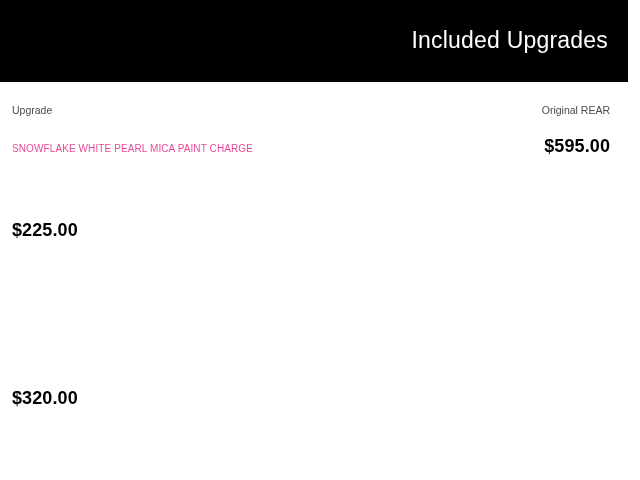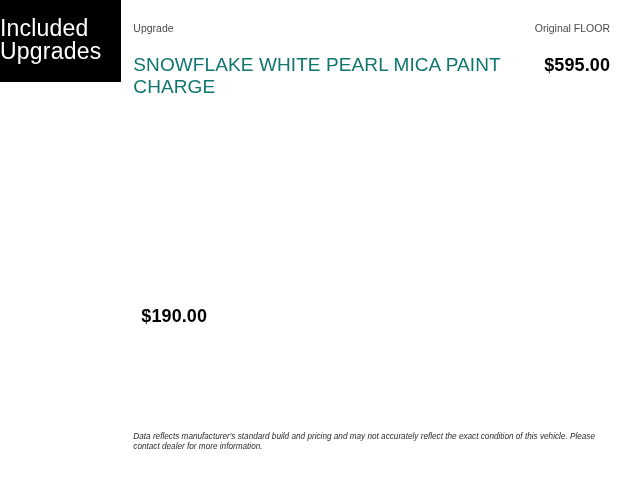--- a/index.html
+++ b/index.html
@@ -12,21 +12,21 @@
     background: #ffffff;
     font-family: "Liberation Sans", sans-serif;
     color: #000000;
     overflow: hidden;
   }
   .page {
     width: 628px;
     height: 480px;
     position: relative;
     display: flex;
-    flex-direction: row;
+    flex-direction: column;
   }
   .header {
     background: #000000;
     height: 82px;
     flex: 0 0 82px;
     display: flex;
     align-items: center;
     justify-content: flex-end;
     box-sizing: border-box;
     padding-right: 20px;
@@ -63,32 +63,31 @@
     display: flex;
     flex-direction: column;
   }
   .row {
     display: flex;
     justify-content: space-between;
     align-items: baseline;
     height: 84px;
   }
   .row-label {
-    font-size: 19px;
+    font-size: 10px;
     font-weight: 400;
-    color: #0f766e;
+    color: #ec4899;
     letter-spacing: 0.1px;
   }
   .row-price {
     font-size: 18px;
     font-weight: 700;
     color: #000000;
     white-space: nowrap;
     letter-spacing: 0.1px;
-    margin-left: 8px;
   }
   .disclaimer {
     position: absolute;
     left: 12px;
     right: 18px;
     bottom: 28px;
     font-size: 8.2px;
     font-style: italic;
     color: #2b2b2b;
     line-height: 1.2;
@@ -100,38 +99,38 @@
 <div class="page">
 
   <div class="header">
     <div class="header-title">Included Upgrades</div>
   </div>
 
   <div class="content">
 
     <div class="col-head">
       <div class="col-head-left">Upgrade</div>
-      <div class="col-head-right">Original FLOOR</div>
+      <div class="col-head-right">Original REAR</div>
     </div>
 
     <div class="rows">
 
       <div class="row">
         <div class="row-label">SNOWFLAKE WHITE PEARL MICA PAINT CHARGE</div>
         <div class="row-price">$595.00</div>
       </div>
 
       <div class="row">
+        <div class="row-price">$225.00</div>
       </div>
 
       <div class="row">
       </div>
 
       <div class="row">
-        <div class="row-price">$190.00</div>
+        <div class="row-price">$320.00</div>
       </div>
 
     </div>
 
-    <div class="disclaimer">Data reflects manufacturer's standard build and pricing and may not accurately reflect the exact condition of this vehicle. Please contact dealer for more information.</div>
 
   </div>
 </div>
 
 </body></html>

